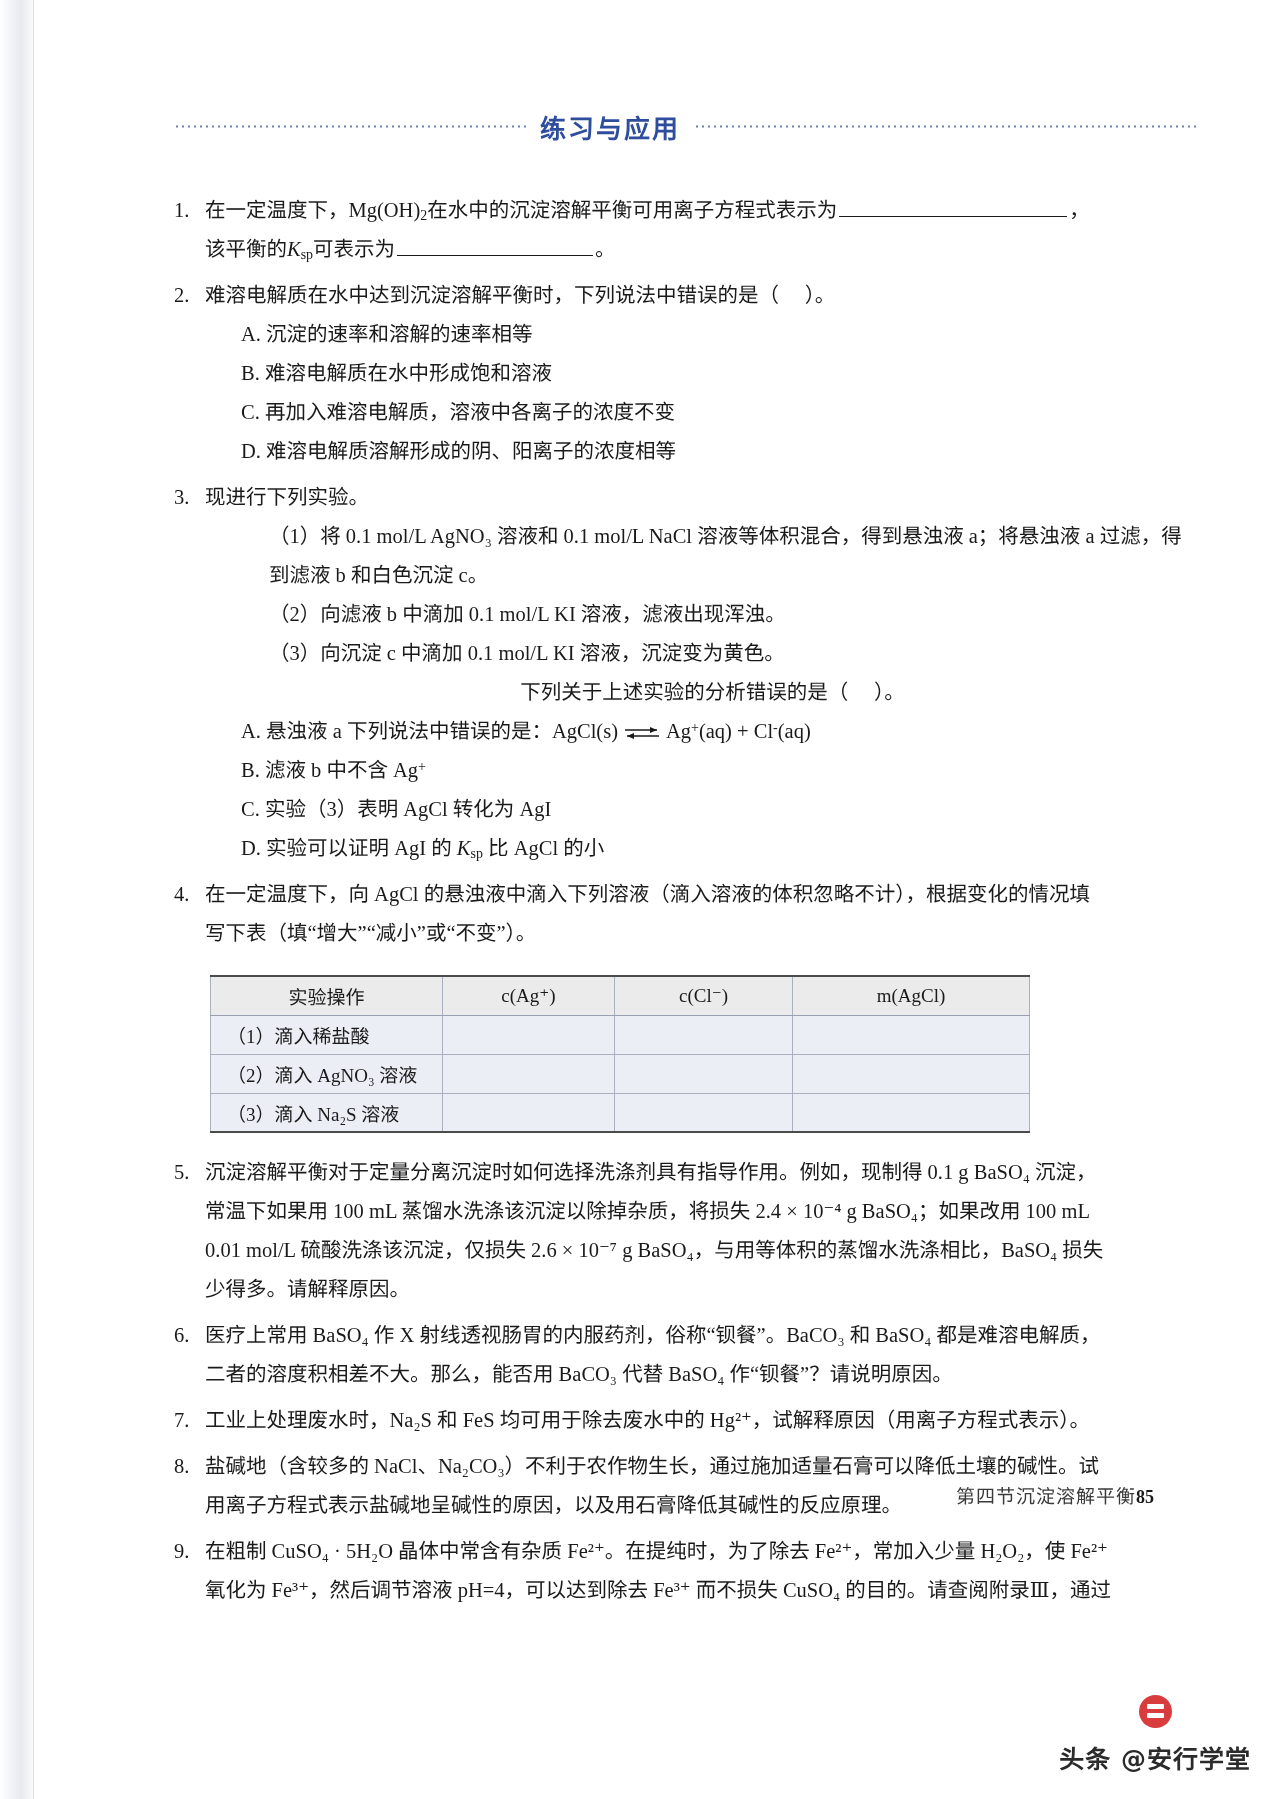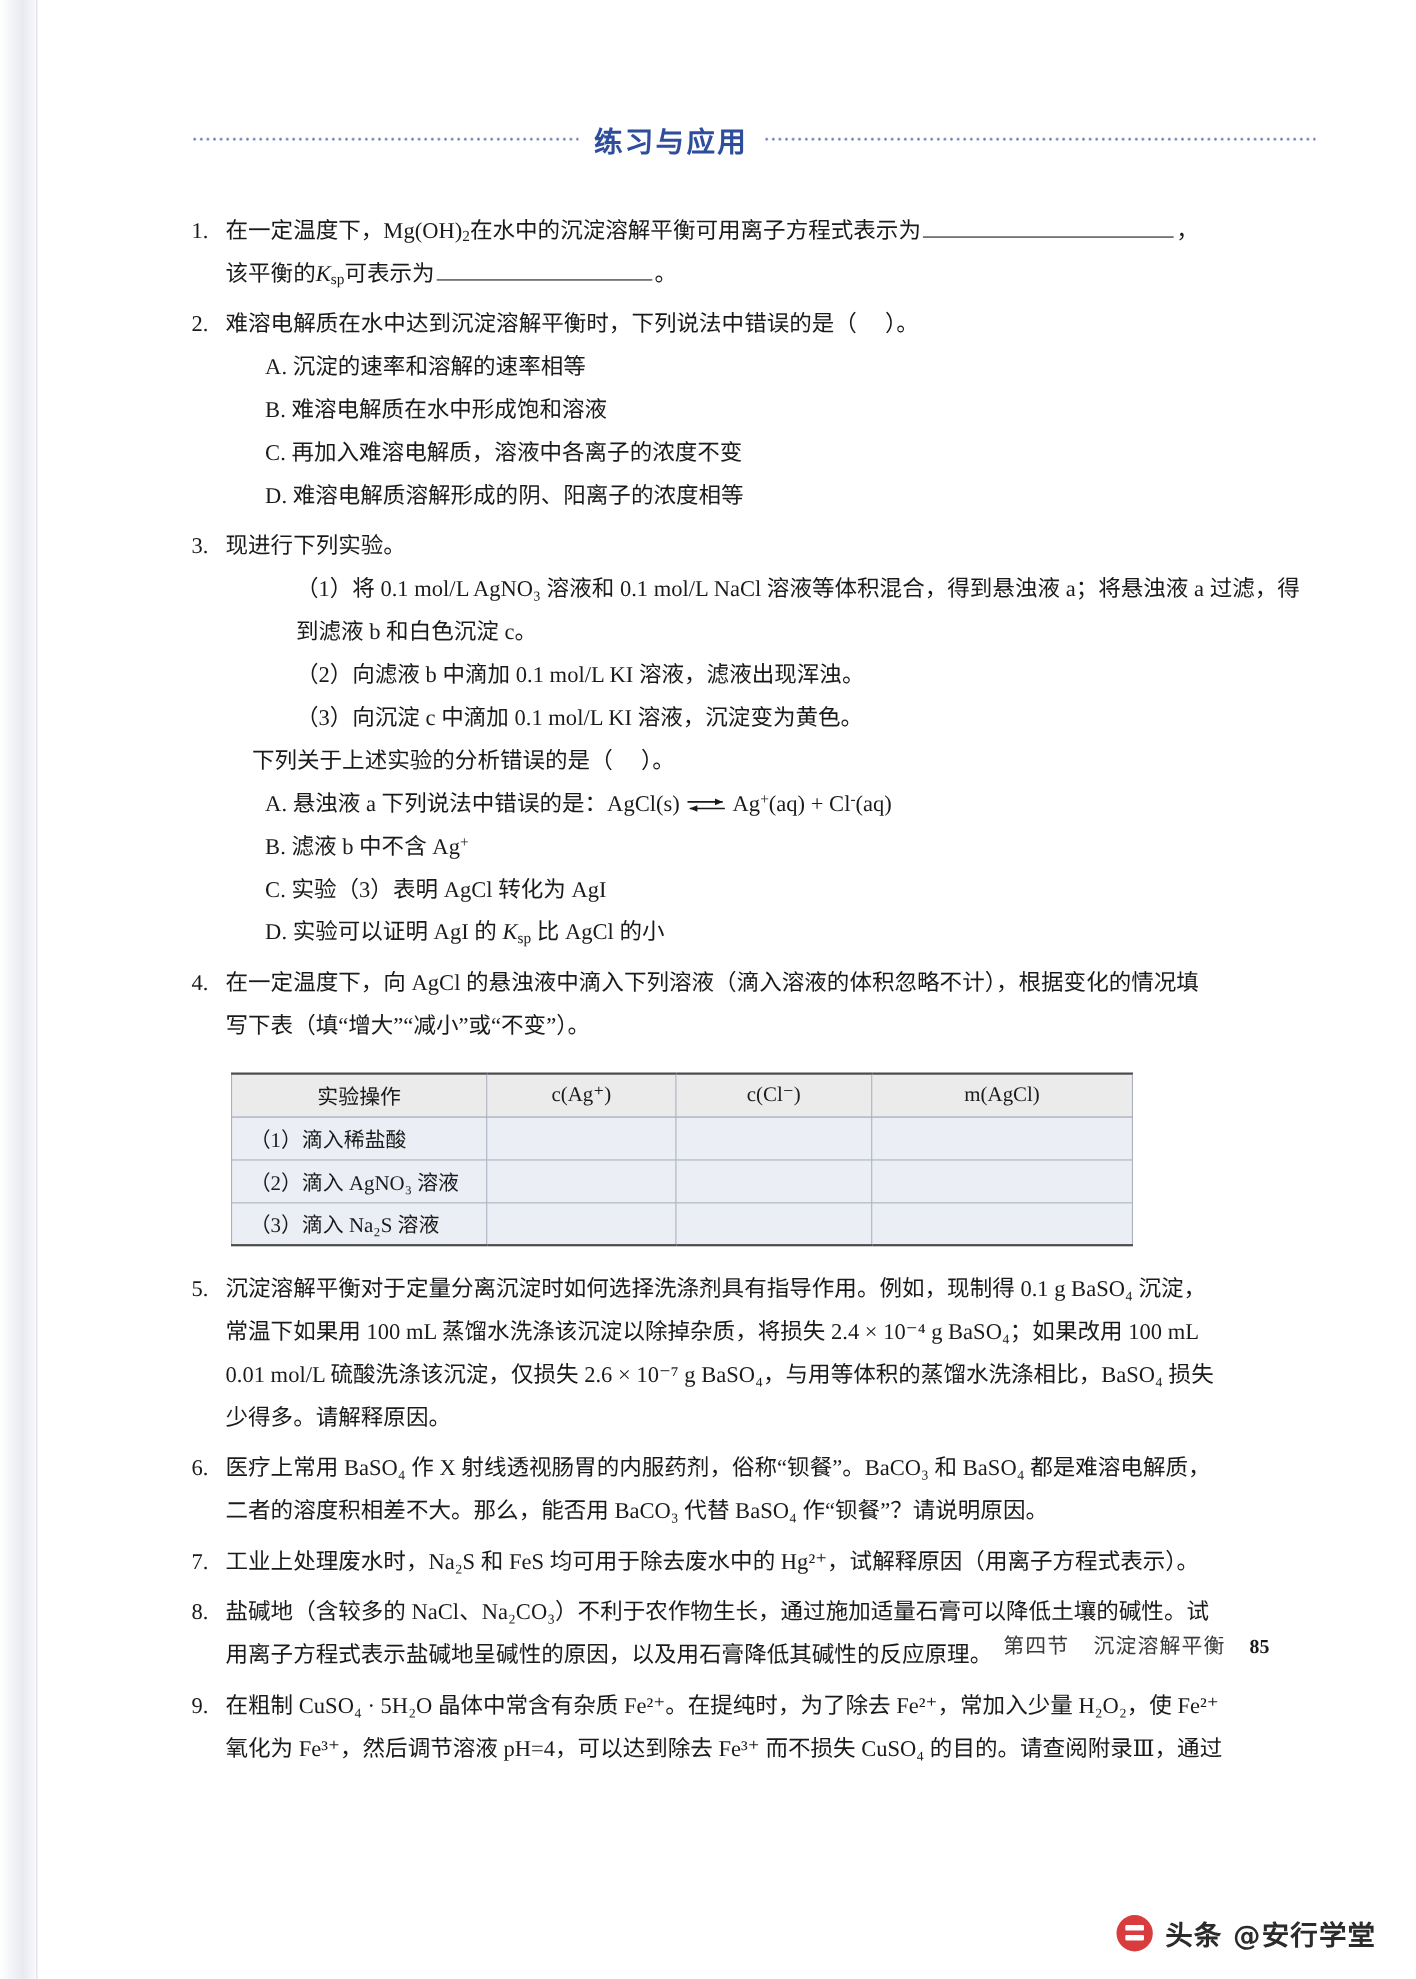--- a/index.html
+++ b/index.html
@@ -111,20 +111,21 @@
   }
   .sub-cont {
     padding-left: 64px;
     margin: 0;
     line-height: 39px;
   }
   .plain-line {
     padding-left: 24px;
     margin: 0;
     line-height: 39px;
+    text-align: center;
   }
 
   
   .blank {
     display: inline-block;
     border-bottom: 1.4px solid #1a1a1a;
     vertical-align: baseline;
     height: 1.05em;
     margin: 0 2px;
   }
@@ -188,39 +189,39 @@
   
   .footer {
     position: absolute;
     left: 0;
     right: 0;
     top: 1481px;
     display: flex;
     justify-content: flex-end;
     align-items: baseline;
     padding-right: 133px;
-    gap: 22px;
     font-size: 19px;
     color: #3a3a3a;
   }
   .footer .sect { letter-spacing: 1px; }
   .footer .pg {
     font-size: 18px;
     font-weight: bold;
     color: #1a1a1a;
   }
 
   
   .watermark {
     position: absolute;
     right: 36px;
     bottom: 24px;
     display: flex;
     align-items: center;
     gap: 11px;
+    flex-direction: column;
   }
   .wm-logo {
     width: 33px;
     height: 33px;
     border-radius: 50%;
     background: #d83c3c;
     position: relative;
     flex: 0 0 33px;
   }
   .wm-logo::before {

